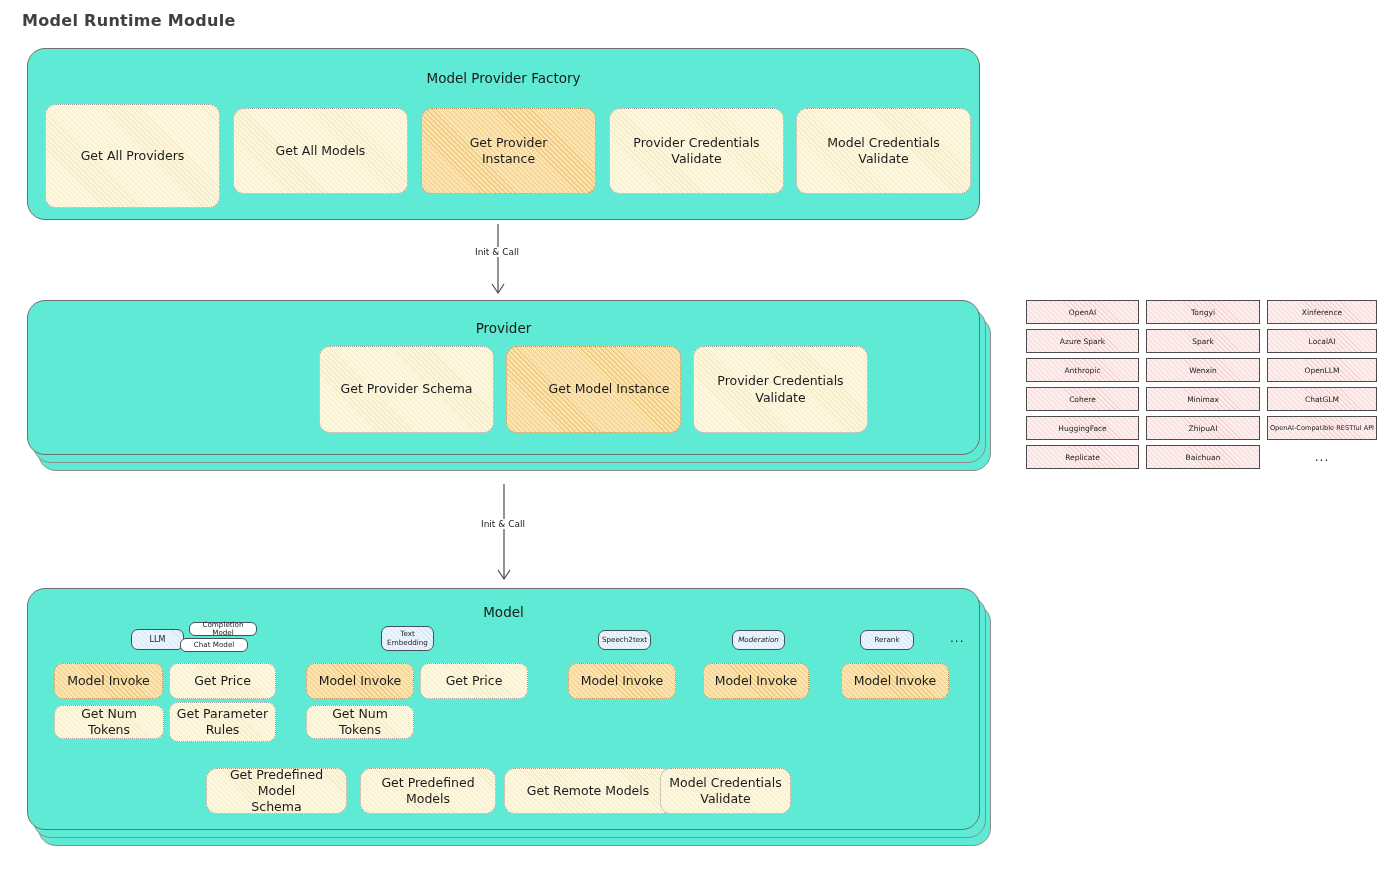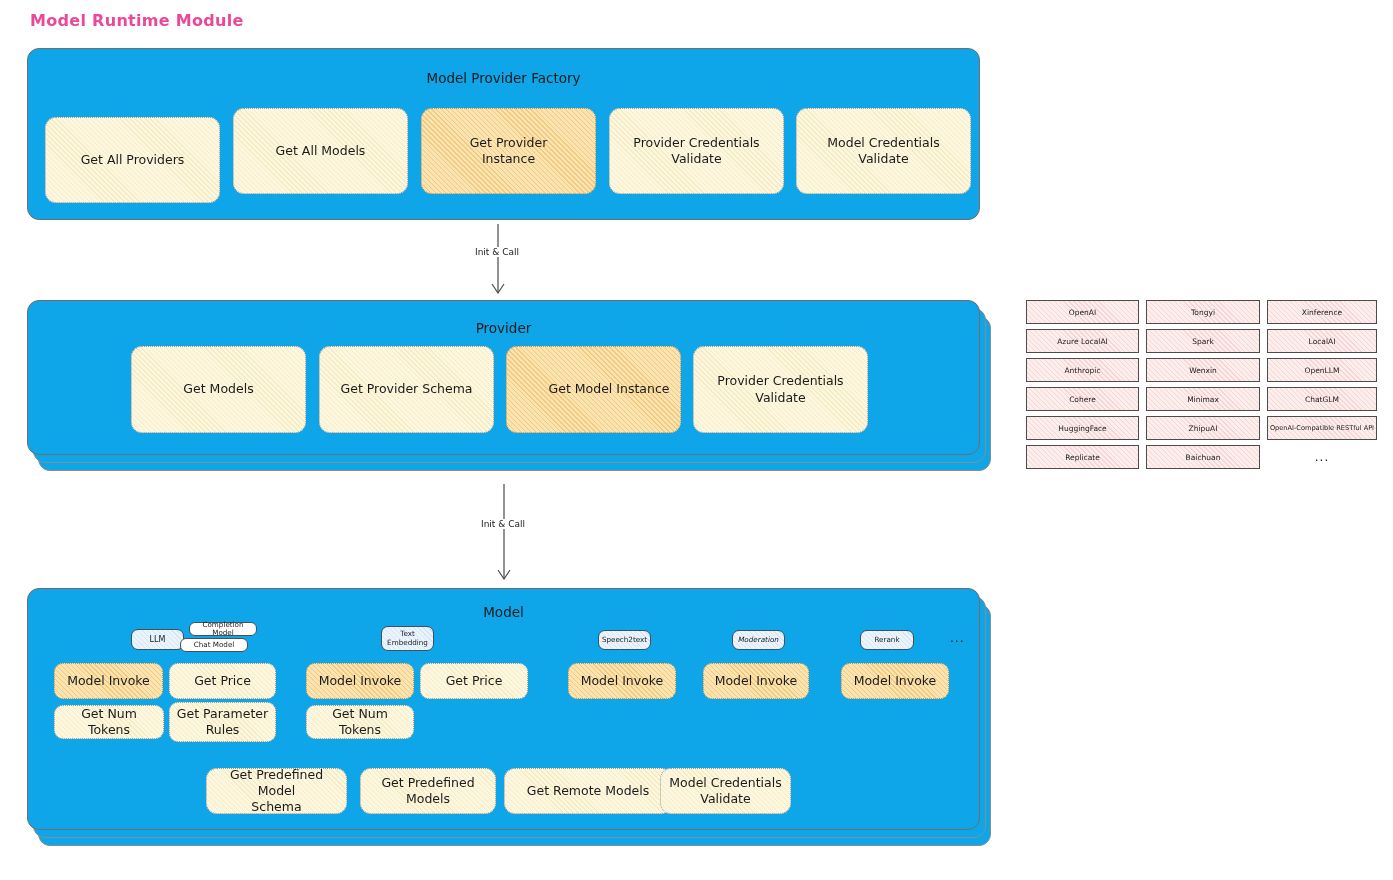--- a/index.html
+++ b/index.html
@@ -2,27 +2,27 @@
 <html><head>
 <meta charset="utf-8">
 <style>
   * { margin:0; padding:0; box-sizing:border-box; }
   html,body { background:#ffffff; }
   .canvas {
     position:relative; width:1393px; height:880px; background:#fff;
     font-family:"DejaVu Sans", sans-serif; color:#1b1b1b; overflow:hidden;
   }
   .page-title {
-    position:absolute; left:30px; top:11px;
-    font-size:16px; font-weight:700; letter-spacing:.3px; color:#ec4899;
+    position:absolute; left:22px; top:11px;
+    font-size:16px; font-weight:700; letter-spacing:.3px; color:#404040;
   }
   
   .bigbox, .ghost {
-    position:absolute; background:#0ea5e9;
-    border:1.6px solid #6f6f6f; border-radius:12px;
+    position:absolute; background:#5eead4;
+    border:1.6px solid #6f6f6f; border-radius:18px;
   }
   .ghost { border-color:#8c8c8c; }
   .bigtitle {
     position:absolute; left:0; right:0; text-align:center;
     font-size:13.5px; color:#1b1b1b;
   }
   
   .op {
     position:absolute; display:flex; align-items:center; justify-content:center;
     text-align:center; border:1.5px dotted #9a9a9a; border-radius:11px;
@@ -66,52 +66,51 @@
 </style>
 </head>
 <body>
 
 <div class="canvas">
 
   <div class="page-title">Model Runtime Module</div>
 
   <div class="bigbox" style="left:27px; top:48px; width:953px; height:172px;">
     <div class="bigtitle" style="top:21px;">Model Provider Factory</div>
-    <div class="op" style="left:17px;  top:68px; width:175px; height:86px;">Get All Providers</div>
+    <div class="op" style="left:17px;  top:55px; width:175px; height:104px;">Get All Providers</div>
     <div class="op" style="left:205px; top:59px; width:175px; height:86px;">Get All Models</div>
     <div class="op dark" style="left:393px; top:59px; width:175px; height:86px;">Get Provider
 Instance</div>
     <div class="op" style="left:581px; top:59px; width:175px; height:86px;">Provider Credentials
 Validate</div>
     <div class="op" style="left:768px; top:59px; width:175px; height:86px;">Model Credentials
 Validate</div>
   </div>
 
   <svg class="arrow" style="left:488px; top:224px;" width="20" height="72" viewBox="0 0 20 72">
     <line x1="10" y1="0" x2="10" y2="69" stroke="#4a4a4a" stroke-width="1.2"></line>
     <polyline points="4,60 10,69 16,60" fill="none" stroke="#4a4a4a" stroke-width="1.2"></polyline>
   </svg>
   <div class="arrow-label" style="left:471px; top:247px;">Init &amp; Call</div>
 
   <div class="ghost" style="left:38px; top:316px; width:953px; height:155px;"></div>
   <div class="ghost" style="left:33px; top:308px; width:953px; height:155px;"></div>
   <div class="bigbox" style="left:27px; top:300px; width:953px; height:155px;">
     <div class="bigtitle" style="top:19px;">Provider</div>
-    <div class="op" style="left:103px; top:45px; width:175px; height:87px;">Get Models</div>
     <div class="op" style="left:291px; top:45px; width:175px; height:87px;">Get Provider Schema</div>
     <div class="op dark" style="left:478px; top:45px; width:175px; height:87px;padding-left:37px;">Get Model Instance</div>
     <div class="op" style="left:665px; top:45px; width:175px; height:87px;">Provider Credentials
 Validate</div>
   </div>
 
   <div class="pgrid">
     <div class="pcell">OpenAI</div>
     <div class="pcell">Tongyi</div>
     <div class="pcell">Xinference</div>
-    <div class="pcell">Azure LocalAI</div>
+    <div class="pcell">Azure Spark</div>
     <div class="pcell">Spark</div>
     <div class="pcell">LocalAI</div>
     <div class="pcell">Anthropic</div>
     <div class="pcell">Wenxin</div>
     <div class="pcell">OpenLLM</div>
     <div class="pcell">Cohere</div>
     <div class="pcell">Minimax</div>
     <div class="pcell">ChatGLM</div>
     <div class="pcell">HuggingFace</div>
     <div class="pcell">ZhipuAI</div>

